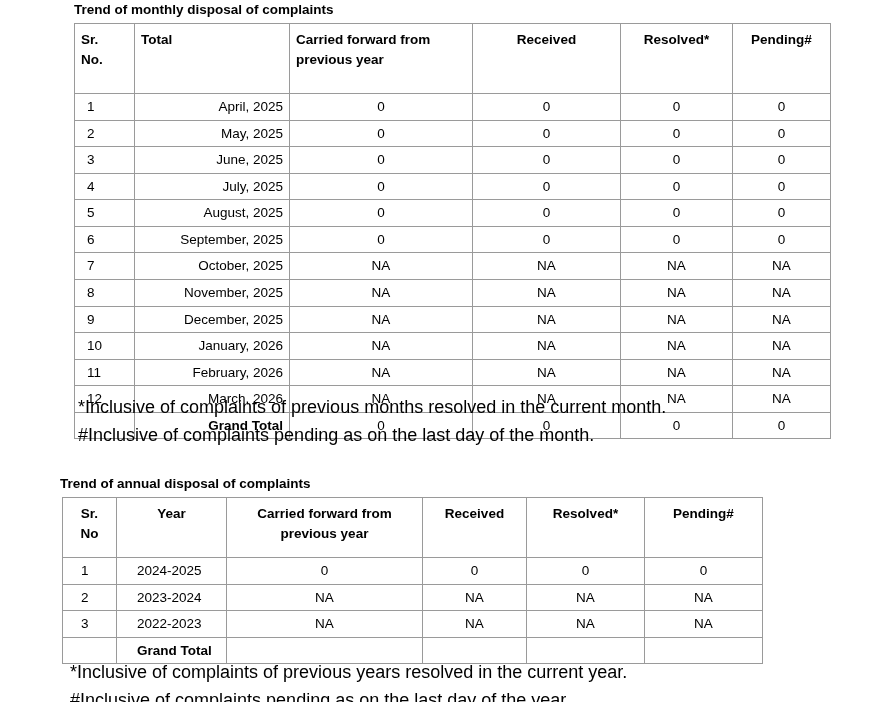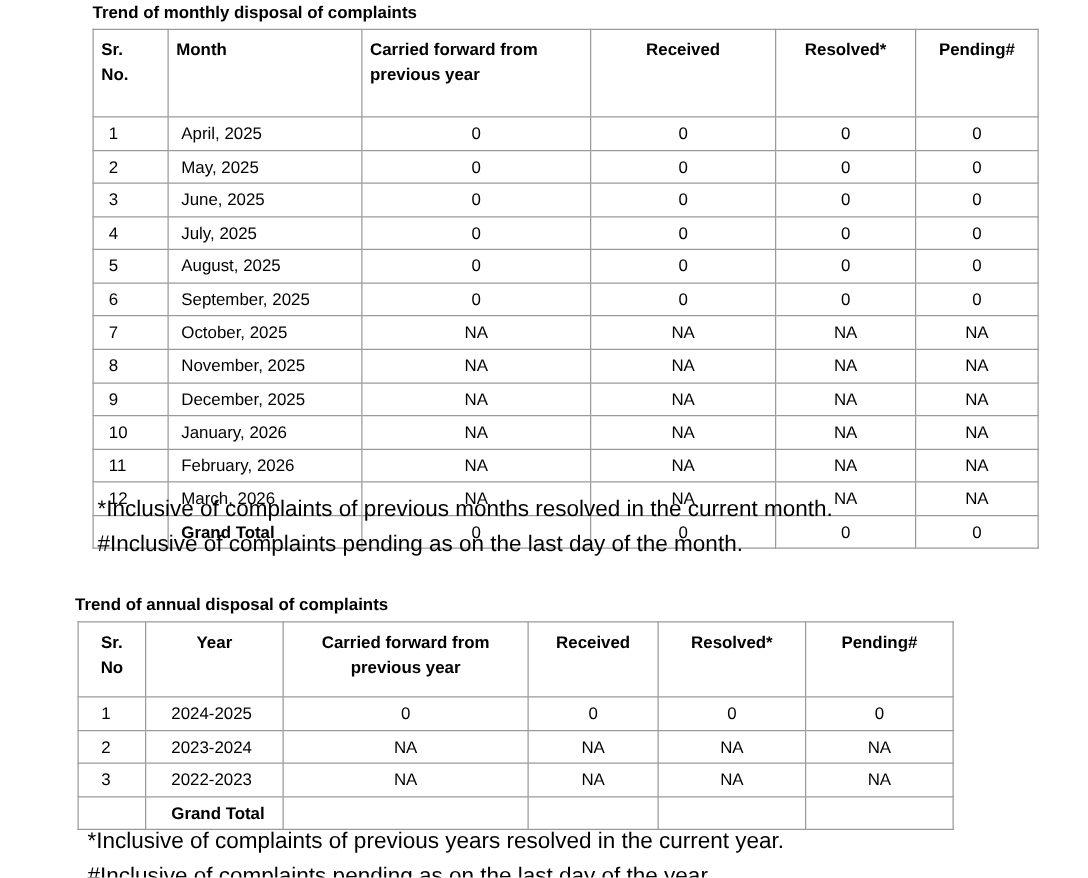--- a/index.html
+++ b/index.html
@@ -53,21 +53,21 @@
   }
   #monthly-table th {
     font-weight: bold;
     text-align: left;
     vertical-align: top;
     height: 60px;
     padding-top: 6px;
   }
   #monthly-table th.c { text-align: center; }
   #monthly-table td.sr { text-align: left; padding-left: 12px; }
-  #monthly-table td.month { text-align: left; padding-left: 10px; }
+  #monthly-table td.month { text-align: right; padding-left: 10px; }
   #monthly-table td.num { text-align: center; }
   #monthly-table tr.total td { font-weight: bold; }
   #monthly-table tr.total td.num { font-weight: normal; }
   .col-sr   { width: 60px; }
   .col-mon  { width: 155px; }
   .col-cf   { width: 183px; }
   .col-rec  { width: 148px; }
   .col-res  { width: 112px; }
   .col-pen  { width: 98px; }
 
@@ -133,21 +133,21 @@
         <col class="col-rec">
           <col class="col-res">
           <col class="col-pen">
       </colgroup>
       <thead>
         <tr>
           <th>
             <span>Sr.</span><br>
             <span>No.</span>
           </th>
-          <th>Month</th>
+          <th>Total</th>
           <th>Carried forward from previous year</th>
           <th class="c">Received</th>
           <th class="c">Resolved*</th>
           <th class="c">Pending#</th>
         </tr>
       </thead>
       <tbody>
         <tr>
           <td class="sr">1</td>
           <td class="month">April, 2025</td>

